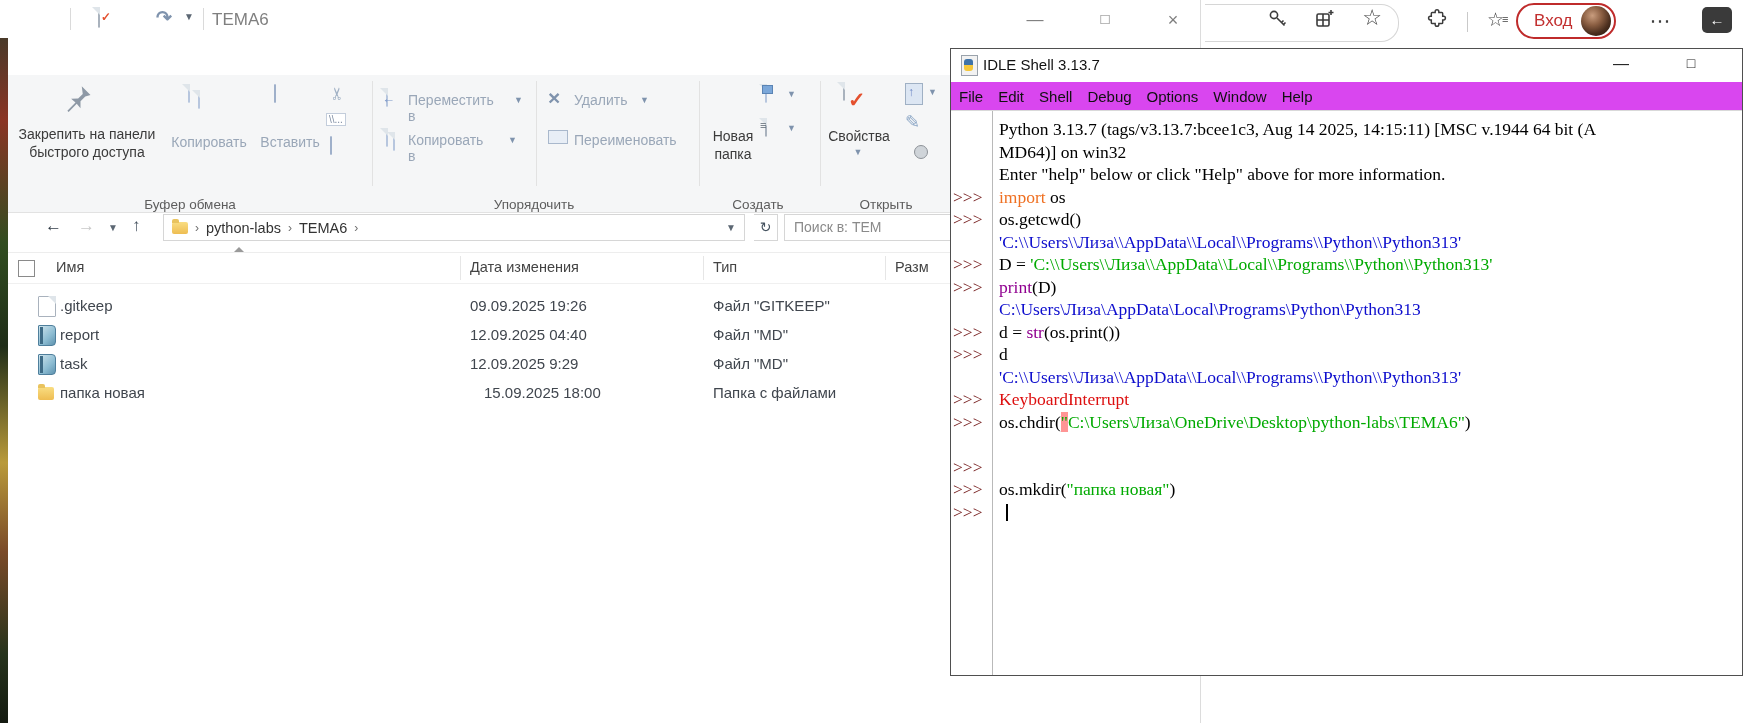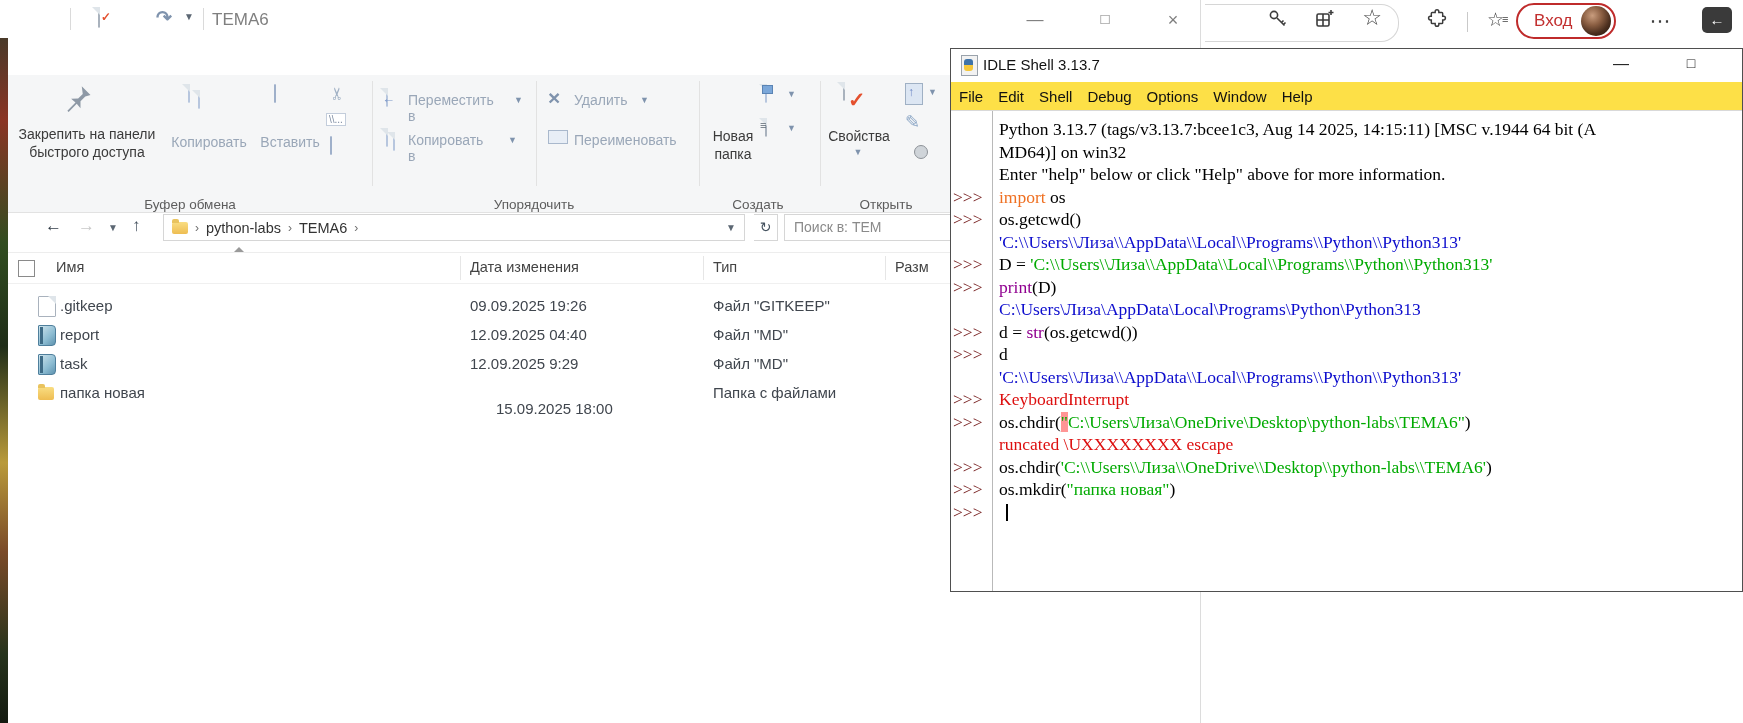--- a/index.html
+++ b/index.html
@@ -67,21 +67,21 @@
   
   .thead{position:absolute;left:0;top:252px;width:100%;height:30px;border-top:1px solid #ededed;border-bottom:1px solid #f0f0f0;font-size:14.5px;color:#444;}
   .hcell{position:absolute;top:6px;}
   .hdiv{position:absolute;top:3px;width:1px;height:24px;background:#e6e6e6;}
   .sortcaret{position:absolute;left:226px;top:-6px;width:0;height:0;border-left:5px solid transparent;border-right:5px solid transparent;border-bottom:5px solid #9a9a9a;}
   .chkbox{position:absolute;left:10px;top:7px;width:15px;height:15px;border:1px solid #8a8a8a;background:#fff;}
   .frow{position:absolute;left:0;width:940px;height:29px;font-size:15px;color:#40464e;}
   .fcell{position:absolute;top:5px;white-space:nowrap;}
   .fic{position:absolute;left:30px;top:4px;}
   
-  .idle{left:950px;top:48px;width:793px;height:544px;background:#fde047;border:1px solid #4f4f4f;box-sizing:border-box;overflow:hidden;}
+  .idle{left:950px;top:48px;width:793px;height:628px;background:#d946ef;border:1px solid #4f4f4f;box-sizing:border-box;overflow:hidden;}
   .idle-tb{position:absolute;left:0;top:0;width:100%;height:33px;background:#fff;}
   .idle-title{position:absolute;left:32px;top:7px;font-size:15px;color:#111;}
   .pyic{position:absolute;left:10px;top:6px;width:15px;height:19px;background:#f2f2f2;border:1px solid #9aa2ab;}
   .pyic:before{content:"";position:absolute;left:2px;top:3px;width:9px;height:6px;background:#3f73a8;border-radius:3px 3px 0 0;}
   .pyic:after{content:"";position:absolute;left:2px;top:9px;width:9px;height:6px;background:#f5c73a;border-radius:0 0 3px 3px;}
   .idle-btn{position:absolute;top:6px;font-size:14px;color:#222;width:30px;text-align:center;}
   .menubar{position:absolute;left:8px;top:33px;height:28px;display:flex;gap:15px;align-items:center;font-size:15px;color:#111;}
   .menubar span{cursor:default;}
   .shell{position:absolute;left:0;top:61px;right:0;bottom:0;border-top:1px solid #d9d9d9;
     font-family:"Liberation Serif",serif;font-size:17.5px;background:#fff;padding-top:7px;}
@@ -289,21 +289,21 @@
       </div>
       <div class="frow" style="top: 350px;">
         <span class="fic mdic" style="width: 16px; height: 19px;"></span>
         <span class="fcell" style="left: 52px;">task</span>
         <span class="fcell" style="left: 462px;">12.09.2025 9:29</span>
         <span class="fcell" style="left: 705px;">Файл "MD"</span>
       </div>
       <div class="frow" style="top: 379px;">
         <span class="fic fold" style="width: 16px; height: 13px; top: 8px;"></span>
         <span class="fcell" style="left: 52px;">папка новая</span>
-        <span class="fcell" style="left: 488px; margin-top: 16px;">15.09.2025 18:00</span>
+        <span class="fcell" style="left: 476px;">15.09.2025 18:00</span>
         <span class="fcell" style="left: 705px;">Папка с файлами</span>
       </div>
     </div>
 </div>
 
 <div class="abs idle">
   <div class="idle-tb">
     <span class="pyic"></span>
     <span class="idle-title">IDLE Shell 3.13.7</span>
     <span class="idle-btn" style="left:655px;font-size:16px">—</span>
@@ -323,24 +323,24 @@
     <div id="shell-lines">
         <div class="srow"><span class="gut"></span><span class="code"><span class="sg-k">Python 3.13.7 (tags/v3.13.7:bcee1c3, Aug 14 2025, 14:15:11) [MSC v.1944 64 bit (A</span></span></div>
         <div class="srow"><span class="gut"></span><span class="code"><span class="sg-k">MD64)] on win32</span></span></div>
         <div class="srow"><span class="gut"></span><span class="code"><span class="sg-k">Enter "help" below or click "Help" above for more information.</span></span></div>
         <div class="srow"><span class="gut">&gt;&gt;&gt;</span><span class="code"><span class="sg-kw">import</span><span class="sg-k"> os</span></span></div>
         <div class="srow"><span class="gut">&gt;&gt;&gt;</span><span class="code"><span class="sg-k">os.getcwd()</span></span></div>
         <div class="srow"><span class="gut"></span><span class="code"><span class="sg-out">'C:\\Users\\Лиза\\AppData\\Local\\Programs\\Python\\Python313'</span></span></div>
         <div class="srow"><span class="gut">&gt;&gt;&gt;</span><span class="code"><span class="sg-k">D = </span><span class="sg-str">'C:\\Users\\Лиза\\AppData\\Local\\Programs\\Python\\Python313'</span></span></div>
         <div class="srow"><span class="gut">&gt;&gt;&gt;</span><span class="code"><span class="sg-bi">print</span><span class="sg-k">(D)</span></span></div>
         <div class="srow"><span class="gut"></span><span class="code"><span class="sg-out">C:\Users\Лиза\AppData\Local\Programs\Python\Python313</span></span></div>
-        <div class="srow"><span class="gut">&gt;&gt;&gt;</span><span class="code"><span class="sg-k">d = </span><span class="sg-bi">str</span><span class="sg-k">(os.getcwd())</span></span></div>
+        <div class="srow"><span class="gut">&gt;&gt;&gt;</span><span class="code"><span class="sg-k">d = </span><span class="sg-bi">str</span><span class="sg-k">(os.print())</span></span></div>
         <div class="srow"><span class="gut">&gt;&gt;&gt;</span><span class="code"><span class="sg-k">d</span></span></div>
         <div class="srow"><span class="gut"></span><span class="code"><span class="sg-out">'C:\\Users\\Лиза\\AppData\\Local\\Programs\\Python\\Python313'</span></span></div>
         <div class="srow"><span class="gut">&gt;&gt;&gt;</span><span class="code"><span class="sg-err">KeyboardInterrupt</span></span></div>
         <div class="srow"><span class="gut">&gt;&gt;&gt;</span><span class="code"><span class="sg-k">os.chdir(</span><span class="sg-errhl">"</span><span class="sg-str">C:\Users\Лиза\OneDrive\Desktop\python-labs\ТЕМА6"</span><span class="sg-k">)</span></span></div>
-        <div class="srow"><span class="gut"></span><span class="code"><span class="sg-err">runcated \UXXXXXXXX escape</span></span></div>
-        <div class="srow"><span class="gut">&gt;&gt;&gt;</span><span class="code"><span class="sg-k">os.chdir(</span><span class="sg-str">'C:\\Users\\Лиза\\OneDrive\\Desktop\\python-labs\\ТЕМА6'</span><span class="sg-k">)</span></span></div>
+        <div class="srow"><span class="gut"></span></div>
+        <div class="srow"><span class="gut">&gt;&gt;&gt;</span></div>
         <div class="srow"><span class="gut">&gt;&gt;&gt;</span><span class="code"><span class="sg-k">os.mkdir(</span><span class="sg-str">"папка новая"</span><span class="sg-k">)</span></span></div>
         <div class="srow"><span class="gut">&gt;&gt;&gt;</span><span class="code"><span class="cursor"></span></span></div>
       </div>
   </div>
 </div>
 
 </body></html>

